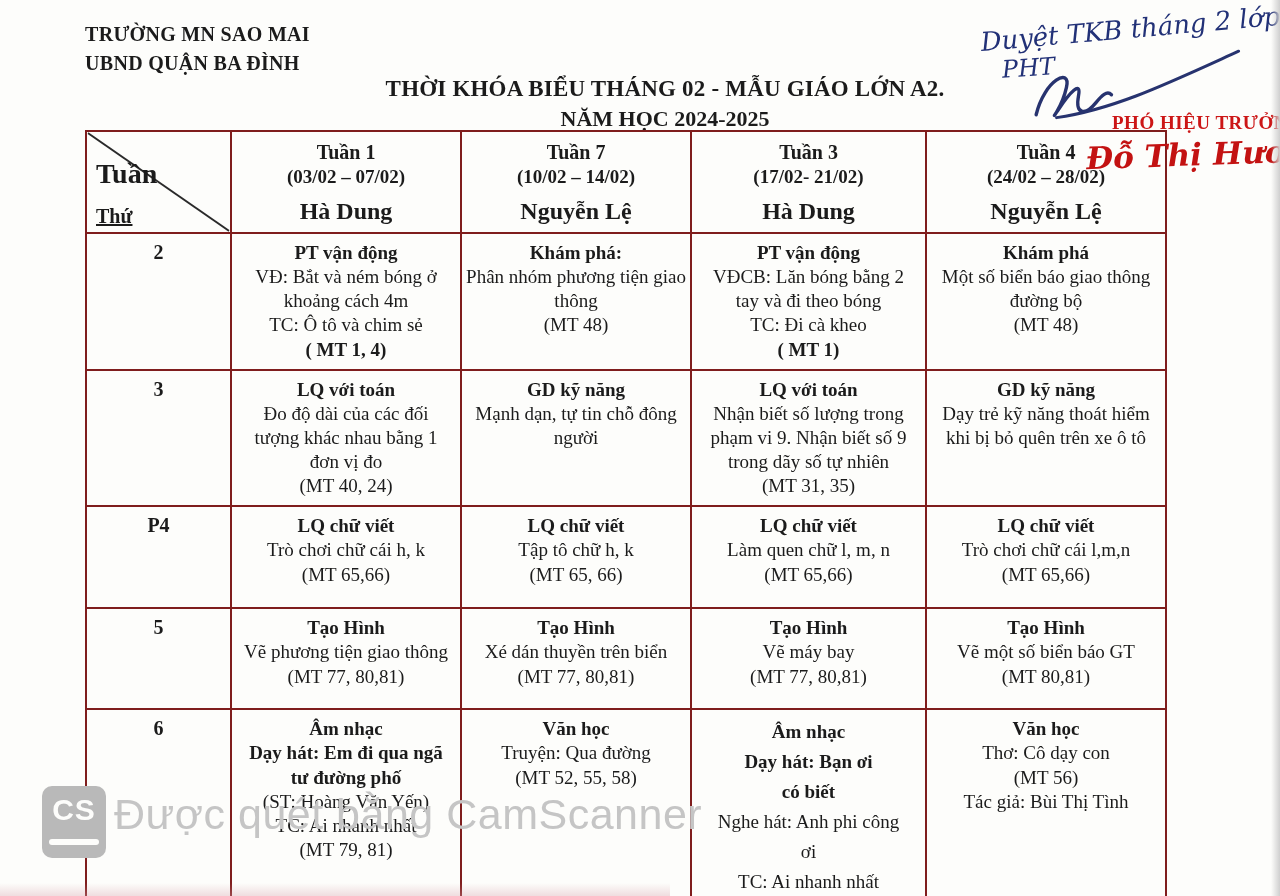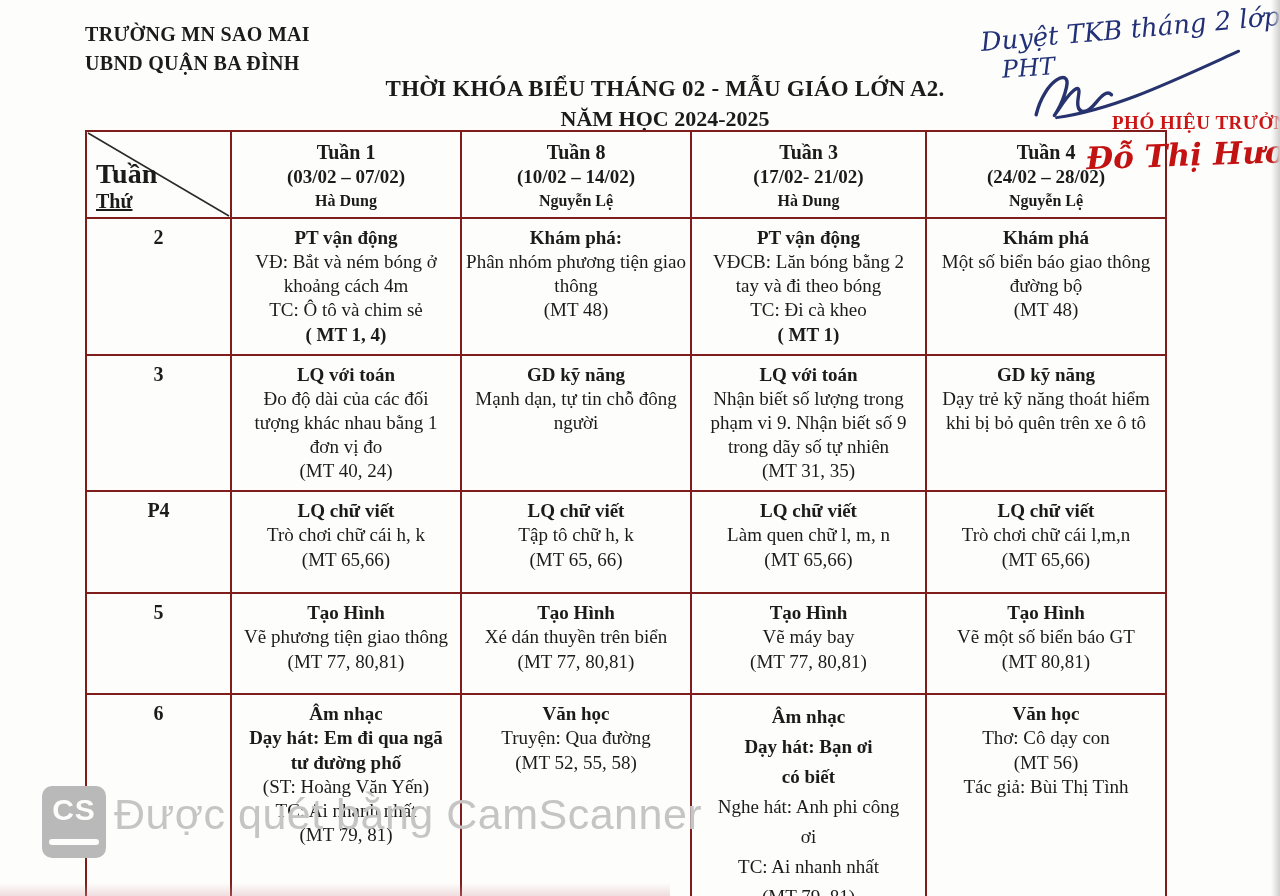--- a/index.html
+++ b/index.html
@@ -33,21 +33,21 @@
   #tt-body tr:nth-child(2){height:115px;}
   #tt-body tr:nth-child(3){height:102px;}
   #tt-body tr:nth-child(4){height:101px;}
   #tt-body tr:nth-child(5){height:203px;}
   .corner{position:relative;padding:0;}
   .corner svg.diag{position:absolute;left:0;top:0;width:100%;height:100%;}
   .corner .corner-top{position:absolute;left:9px;top:26px;font-weight:bold;font-size:28px;}
   .corner .corner-bottom{position:absolute;left:9px;bottom:4px;font-weight:bold;font-size:20px;text-decoration:underline;}
   .wk .wk-name{font-weight:bold;font-size:20px;margin-top:2px;}
   .wk .wk-dates{font-size:19px;margin-top:2px;}
-  .wk .wk-teacher{font-weight:bold;font-size:16px;margin-top:4px;}
+  .wk .wk-teacher{font-weight:bold;font-size:24px;margin-top:10px;}
   .day-cell{font-weight:bold;font-size:20px;padding-top:6px;}
   .ln{line-height:1.27;white-space:nowrap;}
   .ln.b{font-weight:bold;}
   td.spread .ln{line-height:1.58;}
   
   .wm{position:absolute;left:42px;top:786px;display:flex;align-items:flex-start;z-index:8;}
   .cs-logo{width:64px;height:72px;background:#b9b9b9;border-radius:10px;position:relative;flex:none;}
   .cs-logo .cs-txt{color:#fdfdfb;font-family:"Liberation Sans",sans-serif;font-weight:bold;
        font-size:30px;text-align:center;margin-top:7px;letter-spacing:1px;}
   .cs-logo .slot{position:absolute;left:7px;right:7px;bottom:13px;height:6px;background:#fdfdfb;border-radius:3px;}
@@ -97,21 +97,21 @@
         </svg>
         <span class="corner-top">Tuần</span>
         <span class="corner-bottom">Thứ</span>
       </th>
       <th class="wk">
         <div class="wk-name">Tuần 1</div>
         <div class="wk-dates">(03/02 – 07/02)</div>
         <div class="wk-teacher">Hà Dung</div>
       </th>
       <th class="wk">
-        <div class="wk-name">Tuần 8</div>
+        <div class="wk-name">Tuần 7</div>
         <div class="wk-dates">(10/02 – 14/02)</div>
         <div class="wk-teacher">Nguyễn Lệ</div>
       </th>
       <th class="wk">
         <div class="wk-name">Tuần 3</div>
         <div class="wk-dates">(17/02- 21/02)</div>
         <div class="wk-teacher">Hà Dung</div>
       </th>
       <th class="wk">
         <div class="wk-name">Tuần 4</div>

